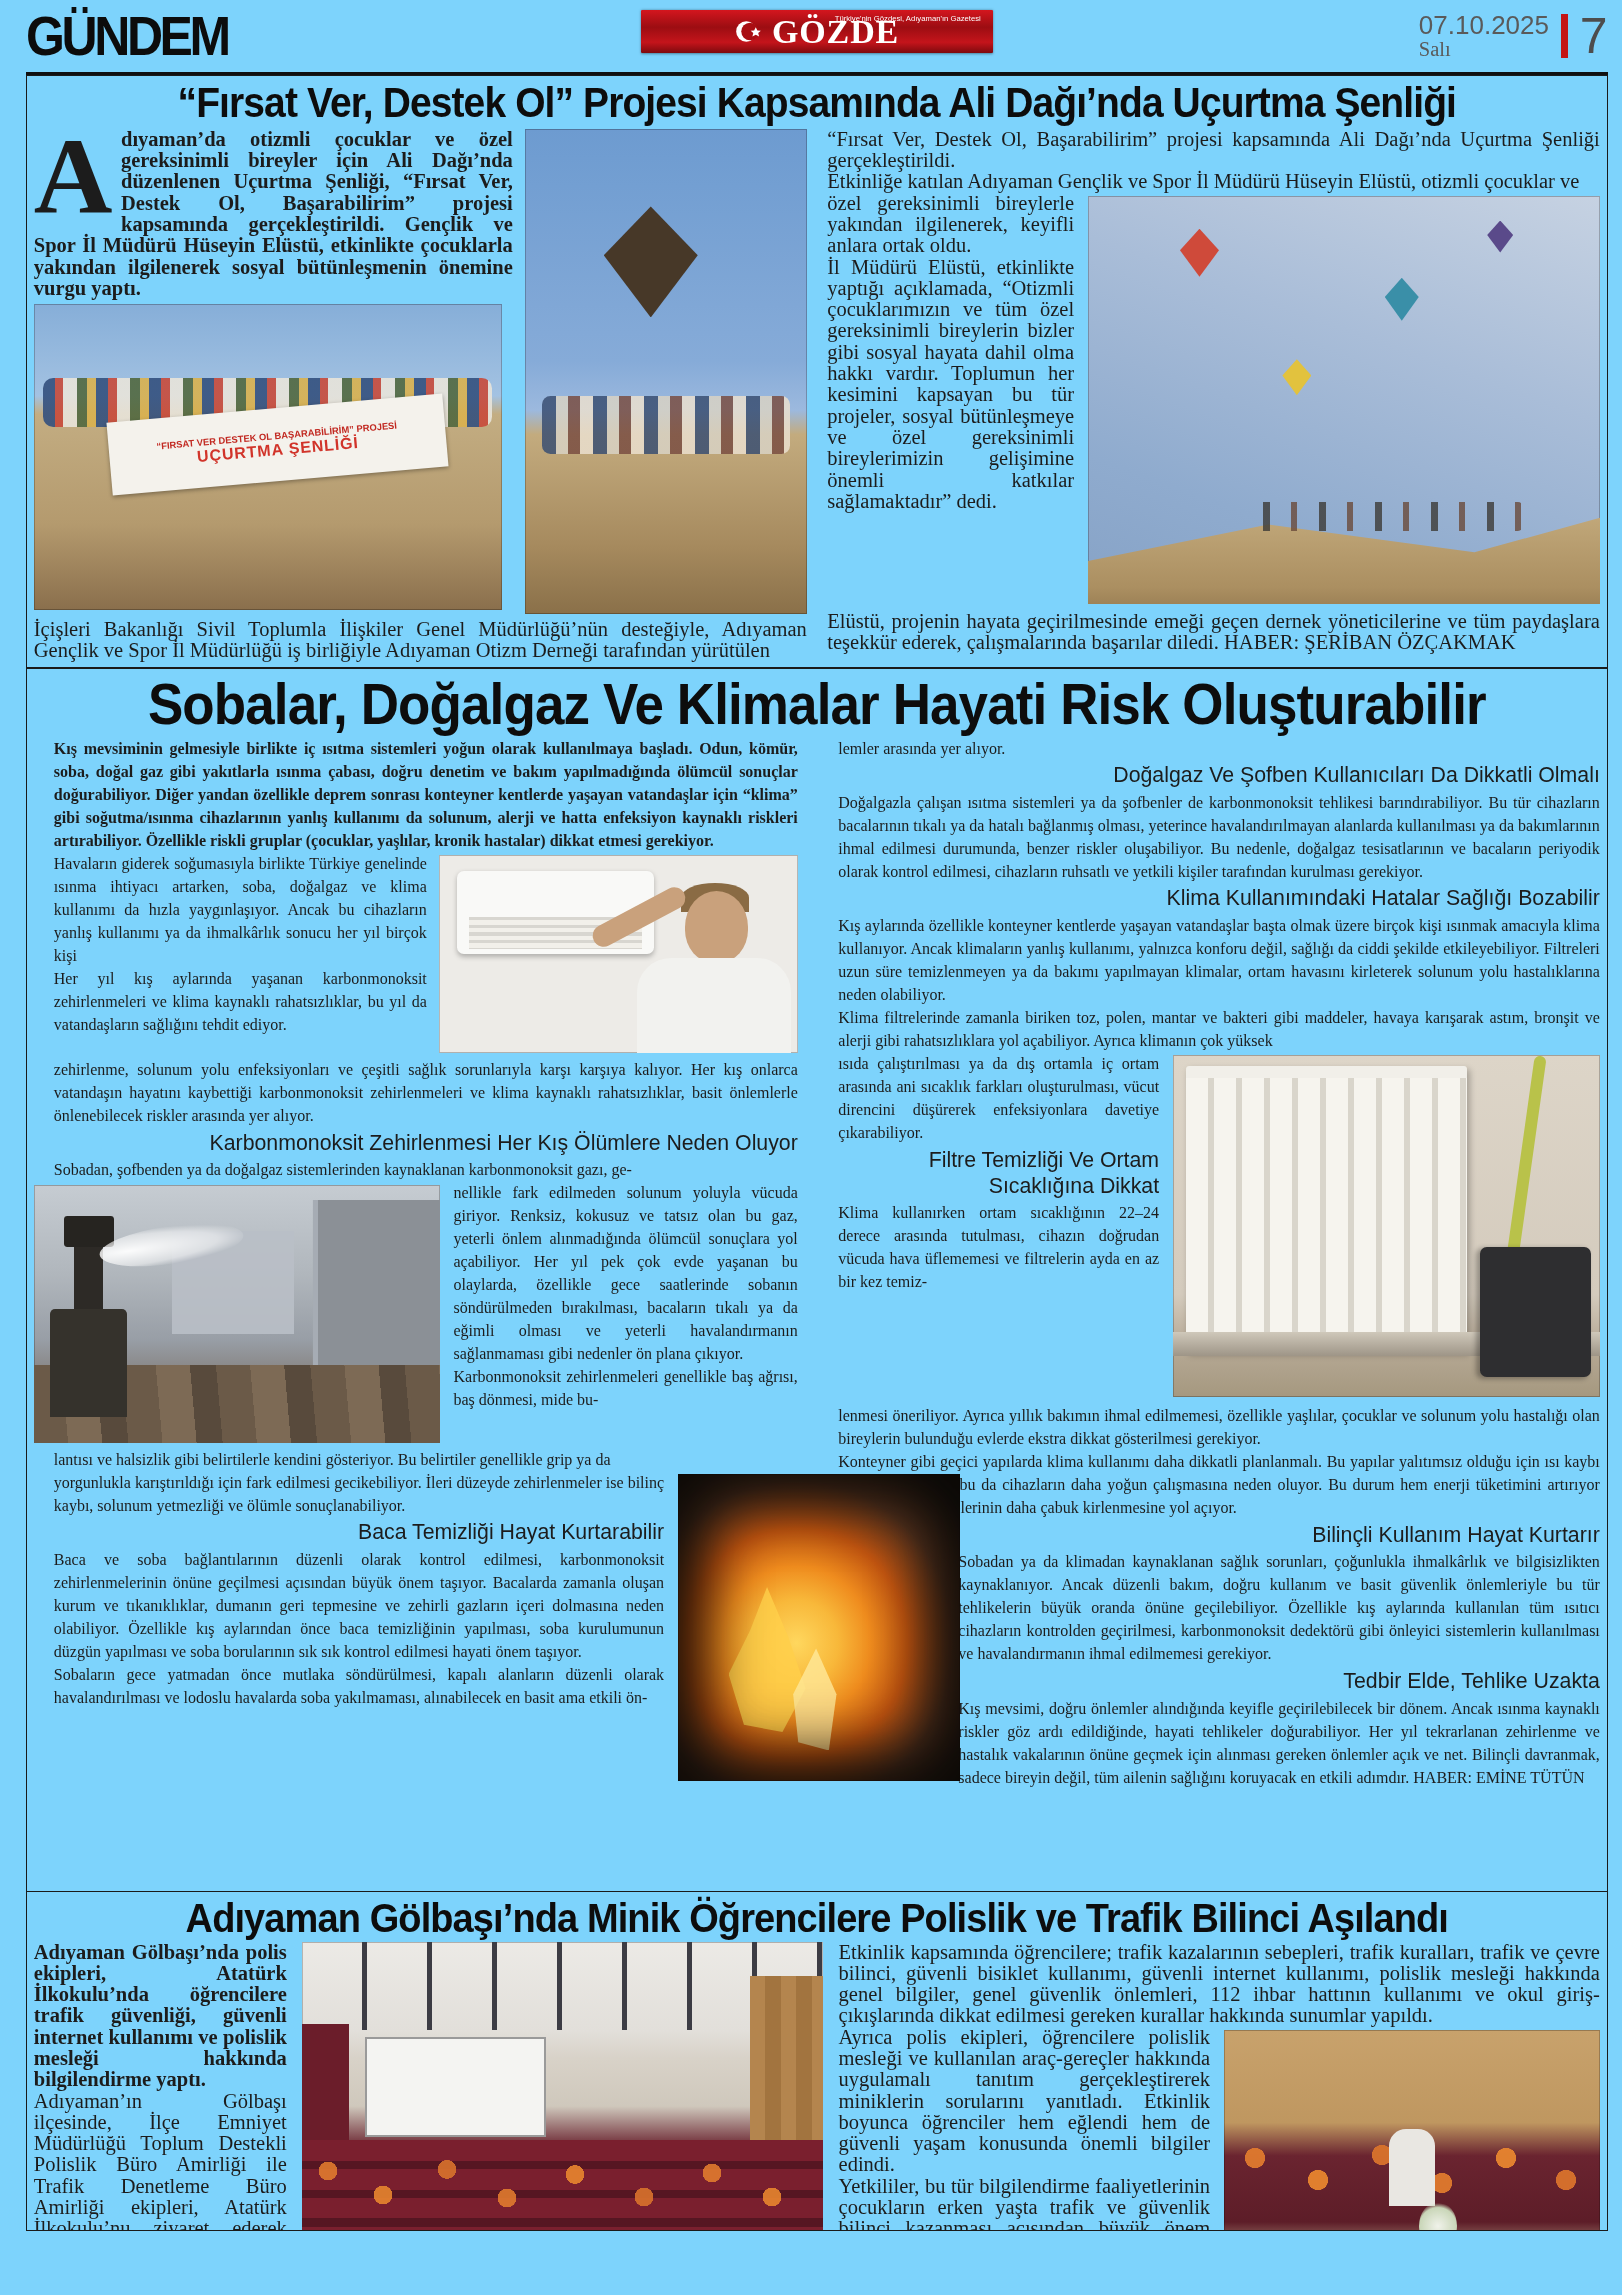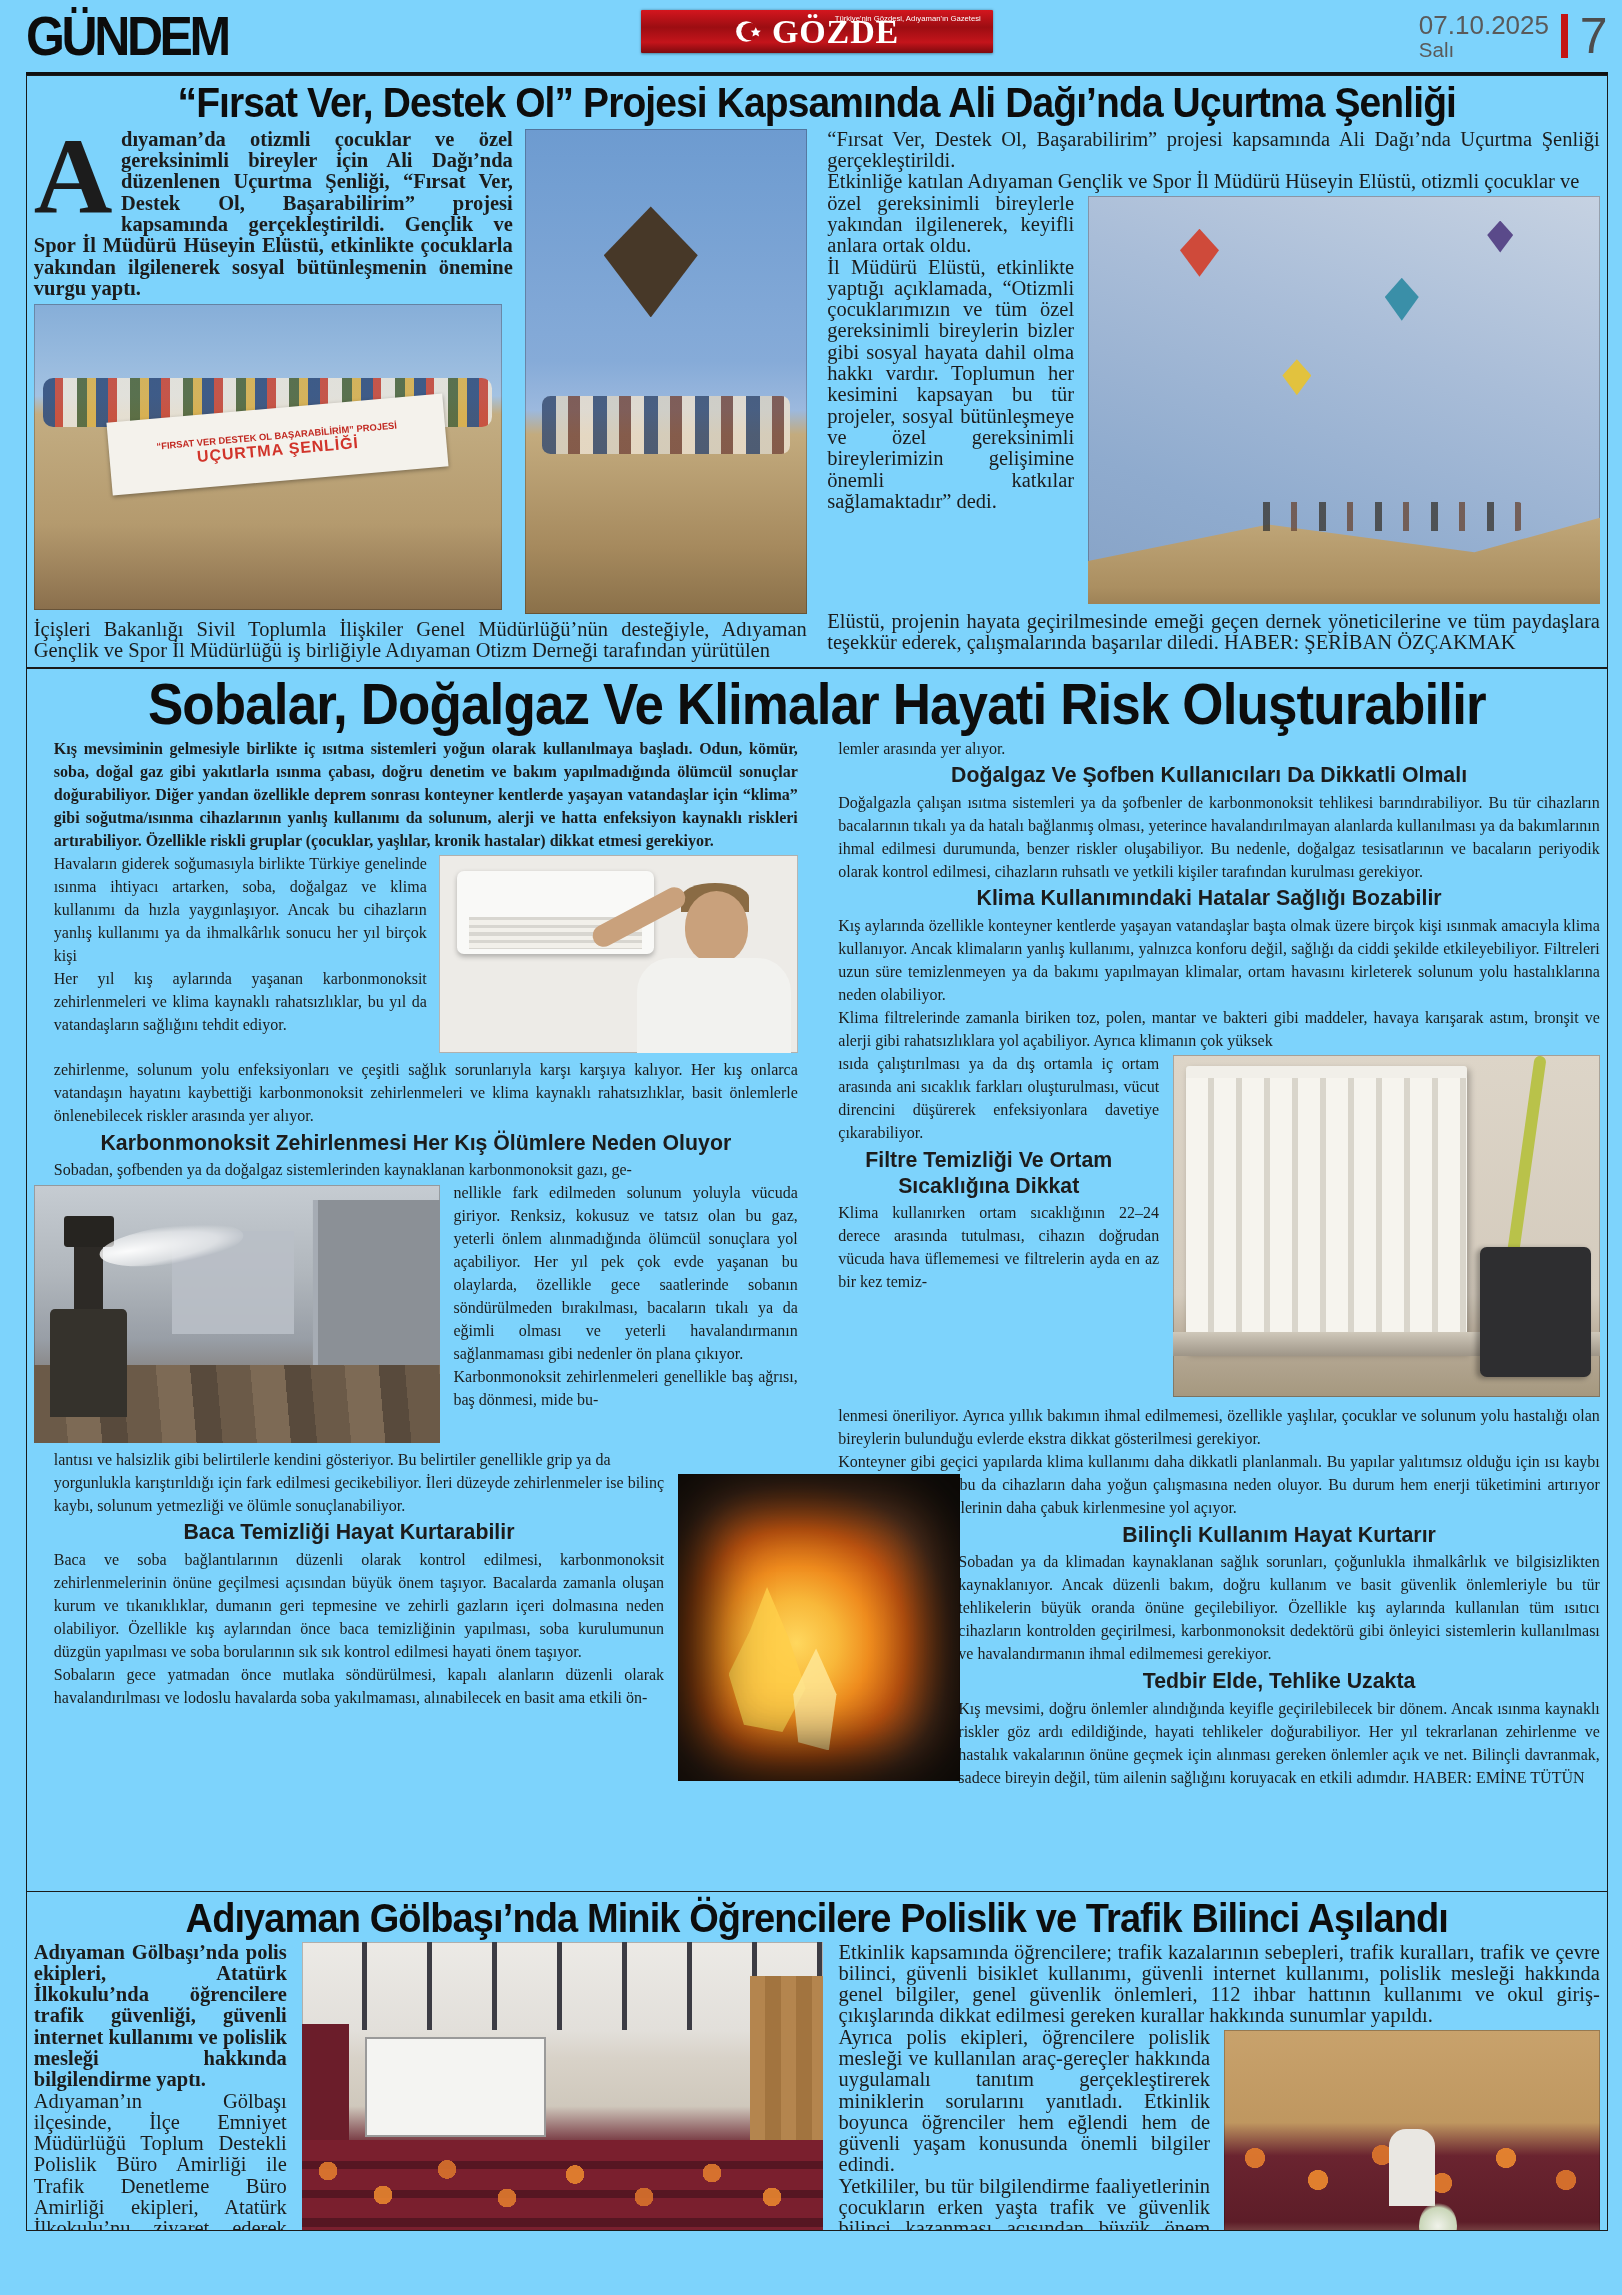--- a/index.html
+++ b/index.html
@@ -14,42 +14,42 @@
        background:linear-gradient(180deg,#d4161e 0%,#9c0d12 40%,#c4141b 75%,#7e0a0e 100%);
        display:flex;align-items:center;justify-content:center;border-radius:1px;box-shadow:0 0.9px 2.6px rgba(0,0,0,.4);}
   .logo .crescent{width:29px;height:29px;margin-right:8.5px;}
   .logo .wordmark{font-family:"Liberation Serif",serif;font-weight:bold;font-size:34px;color:#fff;
        letter-spacing:0.9px;line-height:1;}
   .logo .tagline{position:absolute;right:12px;top:4.3px;font-family:"Liberation Sans",sans-serif;
        font-size:7.7px;color:#ffffff;}
   .hdr-right{margin-left:auto;display:flex;align-items:center;gap:12px;justify-content:space-between;}
   .date-block{text-align:left;font-family:"Liberation Sans",sans-serif;color:#5a5a5a;line-height:1.05;}
   .date-line{font-size:26px;}
-  .day-line{font-size:20.5px;}
+  .day-line{font-size:20.5px;font-family:Liberation Serif, serif;}
   .red-bar{width:6.8px;height:44px;background:#c41414;}
   .page-number{font-family:"Liberation Sans",sans-serif;font-size:50px;color:#4d4d4d;line-height:1;}
   
   .art{margin:0 15.4px 0 26px;border:1.7px solid #1a1a1a;box-sizing:border-box;overflow:hidden;
        padding:3.4px 6.8px;}
   .art + .art{border-top-width:1.7px;margin-top:-1.7px;}
   .headline{font-family:"Liberation Sans",sans-serif;font-weight:bold;color:#0d0d0d;
        text-align:center;letter-spacing:-0.9px;transform:scaleY(1.08);transform-origin:top center;}
   #a1{height:594px;}
   #a2{height:1225px;}
   #a3{height:340px;}
   #a1 .headline{font-size:39px;line-height:1.05;margin:1.7px 0 6.8px 0;}
   #a2 .headline{font-size:53px;line-height:1.0;margin:3.4px 0 8.5px 0;}
   #a3 .headline{font-size:38px;line-height:1.0;margin:1.7px 0 6.8px 0;}
   .cols{display:flex;gap:20.5px;}
   .body-txt{font-size:20.5px;line-height:21.3px;text-align:justify;}
   #a2 .body-txt{font-size:16px;line-height:23px;margin-left:20px;}
   p{margin:0;}
   .bold-intro{font-weight:bold;}
-  .subhead{font-family:"Liberation Sans",sans-serif;font-weight:bold;font-size:21.3px;
-       text-align:center;margin:2.6px 0;line-height:26px;}
+  .subhead{font-family:"Liberation Sans",sans-serif;font-weight:normal;font-size:21.3px;
+       text-align:right;margin:2.6px 0;line-height:26px;}
   .dropcap{float:left;font-family:"Liberation Serif",serif;font-weight:bold;font-size:109px;
        line-height:.78;padding:5.1px 8.5px 0 0;}
   .clear-r{clear:right;}
   .clear-b{clear:both;}
   
   .ph{position:relative;overflow:hidden;background:#cfcfcf;box-shadow:0 0 0 0.9px rgba(0,0,0,.25) inset;}
   
   .ph-b{float:right;width:282px;height:485px;margin:0 0 5.1px 12px;
        background:linear-gradient(180deg,#6d9bd0 0%,#86abd8 48%,#9cb9de 58%,#c3ab7e 63%,#a68a5e 86%,#8a7049 100%);}
   .ph-b .kite{position:absolute;top:16%;left:28%;width:94px;height:111px;background:#473828;

